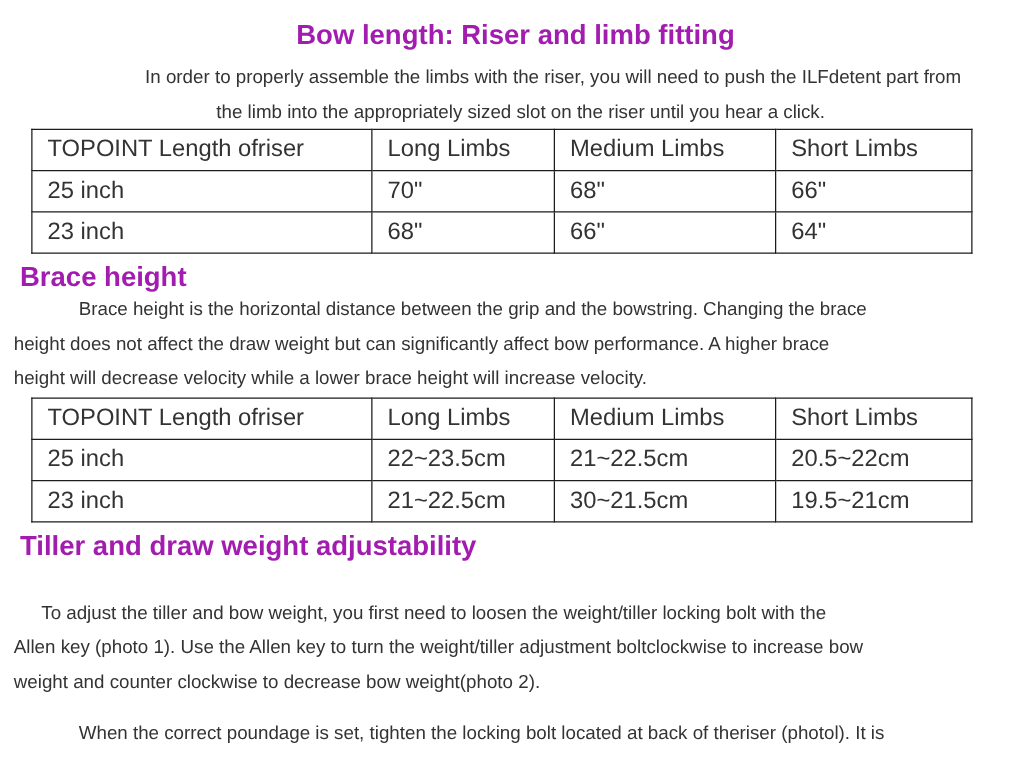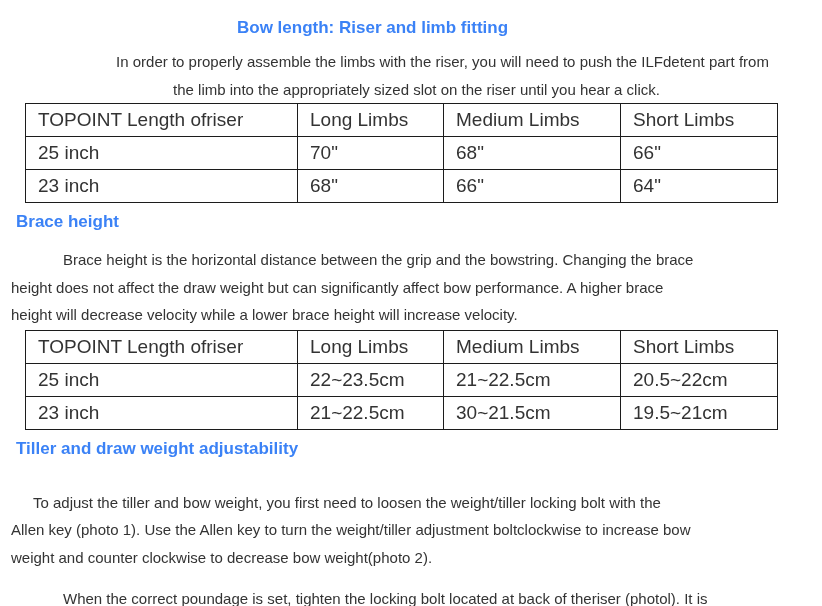--- a/index.html
+++ b/index.html
@@ -8,34 +8,34 @@
     width: 822px;
     height: 606px;
     background: #ffffff;
     font-family: "Liberation Sans", sans-serif;
     overflow: hidden;
     box-sizing: border-box;
     padding-top: 16px;
   }
   .h {
     margin: 0 0 0 237px;
-    font-size: 17px;
+    font-size: 22px;
     font-weight: bold;
-    color: #3b82f6;
+    color: #a21caf;
     line-height: 24px;
     white-space: pre;
   }
   .h.mt7 { margin-top: 7px; margin-left: 16px; }
   .para {
     margin: 0 0 0 11px;
     font-size: 15px;
     color: #333333;
   }
   .para.mt8 { margin-top: 8px; text-align: center; }
-  .para.mt4 { margin-top: 12px; }
+  .para.mt4 { margin-top: 0; }
   .para.mt7 { margin-top: 7px; }
   .para.mt1 { margin-top: 14px; }
   .ln { line-height: 27.5px; white-space: pre; }
   .fl { padding-left: 52px; }
   .fl-sm { padding-left: 22px; margin-top: 28px; }
   table.tbl {
     border-collapse: collapse;
     table-layout: fixed;
     margin-left: 25px;
     width: 752px;

